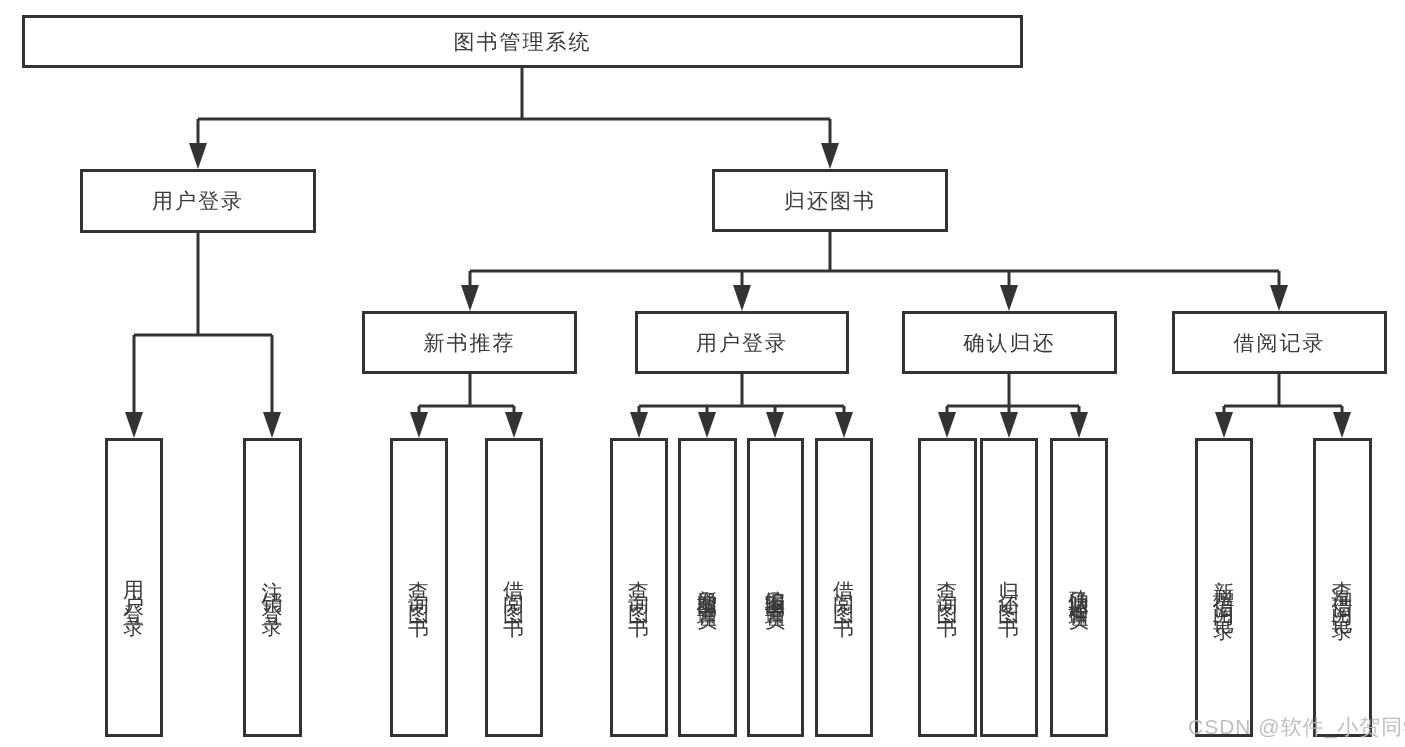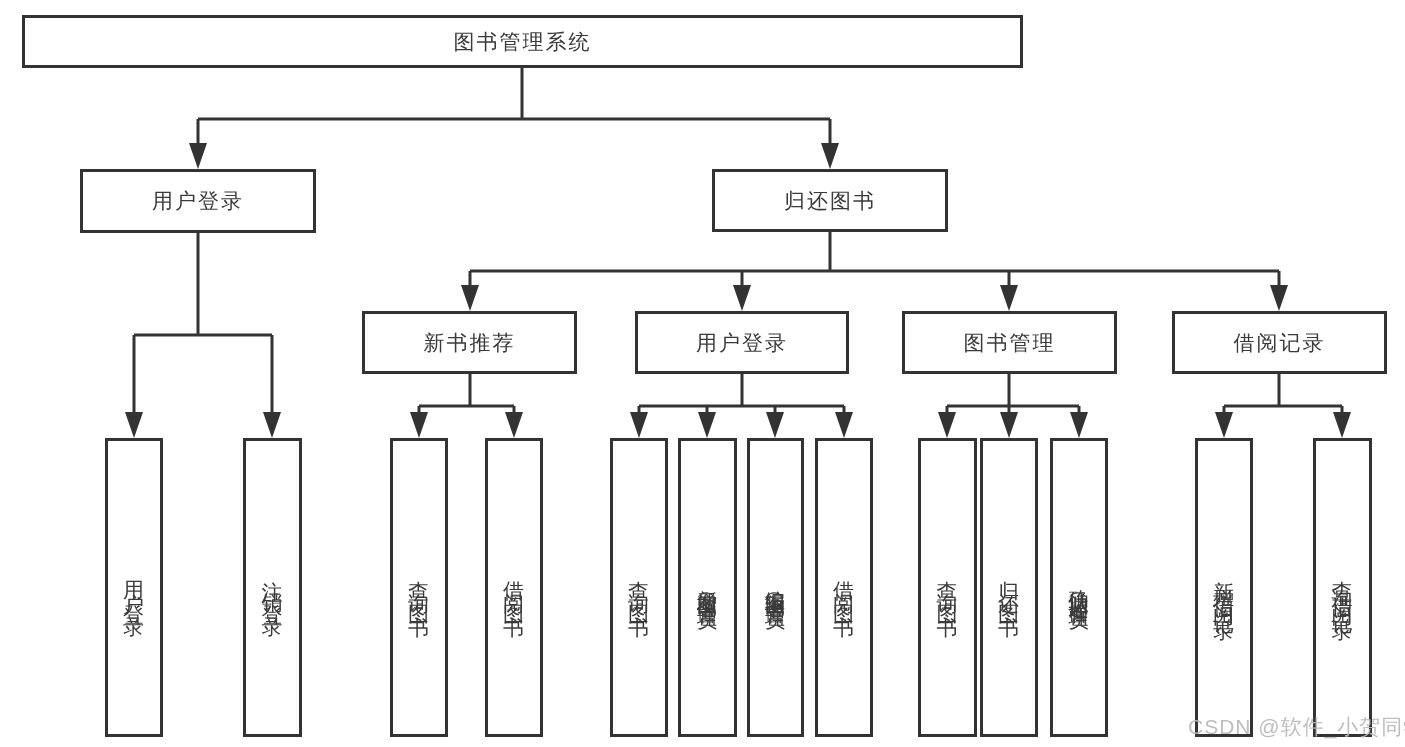--- a/index.html
+++ b/index.html
@@ -128,21 +128,21 @@
     <span>归还图书</span>
   </div>
 
   <div class="node h-node" style="left:362px; top:311px; width:215px; height:63px;">
     <span>新书推荐</span>
   </div>
   <div class="node h-node" style="left:635px; top:311px; width:214px; height:63px;">
     <span>用户登录</span>
   </div>
   <div class="node h-node" style="left:902px; top:311px; width:215px; height:63px;">
-    <span>图书管理</span>
+    <span>确认归还</span>
   </div>
   <div class="node h-node" style="left:1172px; top:311px; width:215px; height:63px;">
     <span>借阅记录</span>
   </div>
 
   <div class="node v-node gap-lg" style="left:105px; top:438px; width:58px; height:299px;">
     <span class="v-label">用户登录</span>
   </div>
   <div class="node v-node gap-lg" style="left:243px; top:438px; width:59px; height:299px;">
     <span class="v-label">注销登录</span>

